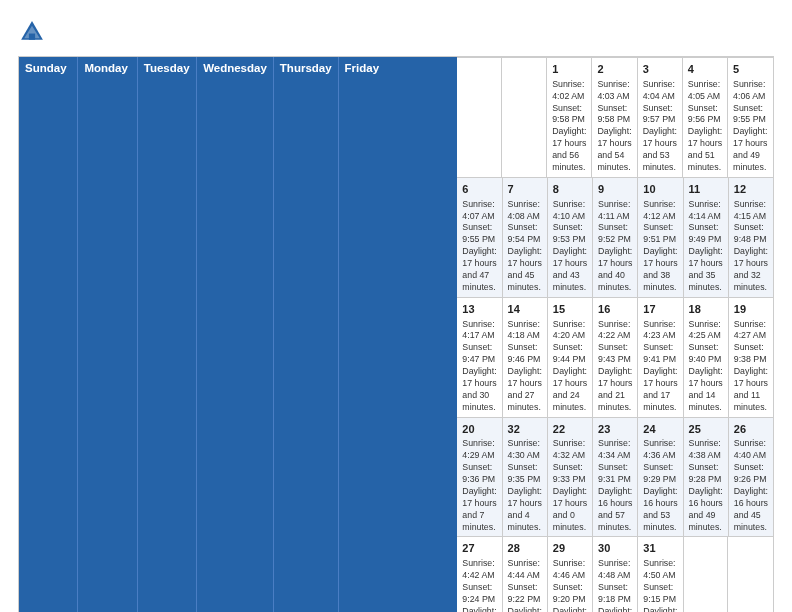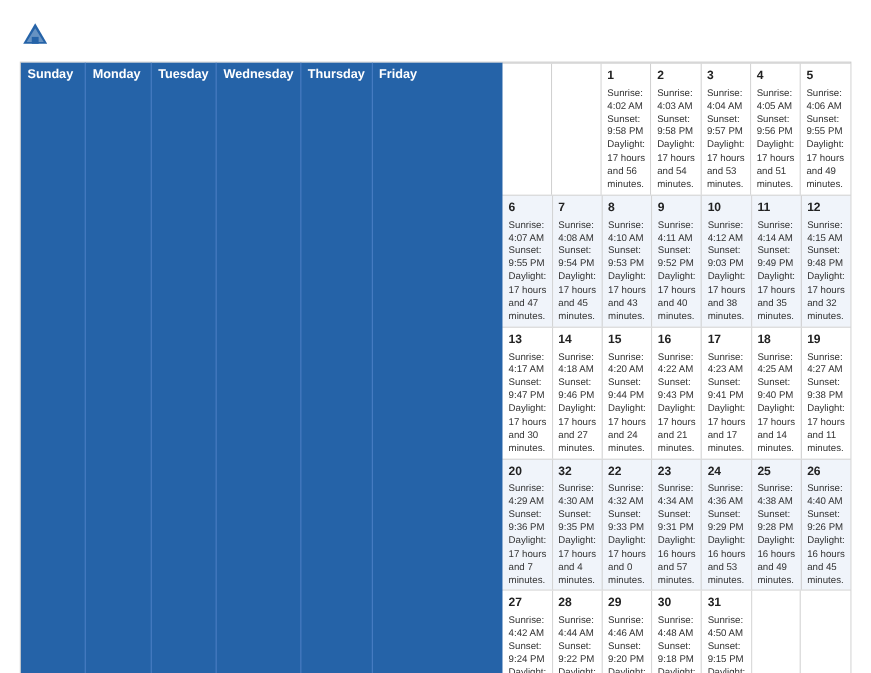--- a/index.html
+++ b/index.html
@@ -156,21 +156,21 @@
           <div class="cal-cell alt-row"><span class="day-number">7</span><span style="white-space: pre-line;">Sunrise: 4:08 AM
 Sunset: 9:54 PM
 Daylight: 17 hours and 45 minutes.</span></div>
           <div class="cal-cell alt-row"><span class="day-number">8</span><span style="white-space: pre-line;">Sunrise: 4:10 AM
 Sunset: 9:53 PM
 Daylight: 17 hours and 43 minutes.</span></div>
           <div class="cal-cell alt-row"><span class="day-number">9</span><span style="white-space: pre-line;">Sunrise: 4:11 AM
 Sunset: 9:52 PM
 Daylight: 17 hours and 40 minutes.</span></div>
           <div class="cal-cell alt-row"><span class="day-number">10</span><span style="white-space: pre-line;">Sunrise: 4:12 AM
-Sunset: 9:03 PM
+Sunset: 9:51 PM
 Daylight: 17 hours and 38 minutes.</span></div>
           <div class="cal-cell alt-row"><span class="day-number">11</span><span style="white-space: pre-line;">Sunrise: 4:14 AM
 Sunset: 9:49 PM
 Daylight: 17 hours and 35 minutes.</span></div>
           <div class="cal-cell alt-row"><span class="day-number">12</span><span style="white-space: pre-line;">Sunrise: 4:15 AM
 Sunset: 9:48 PM
 Daylight: 17 hours and 32 minutes.</span></div>
         </div>
         <div class="cal-row">
           <div class="cal-cell"><span class="day-number">13</span><span style="white-space: pre-line;">Sunrise: 4:17 AM

